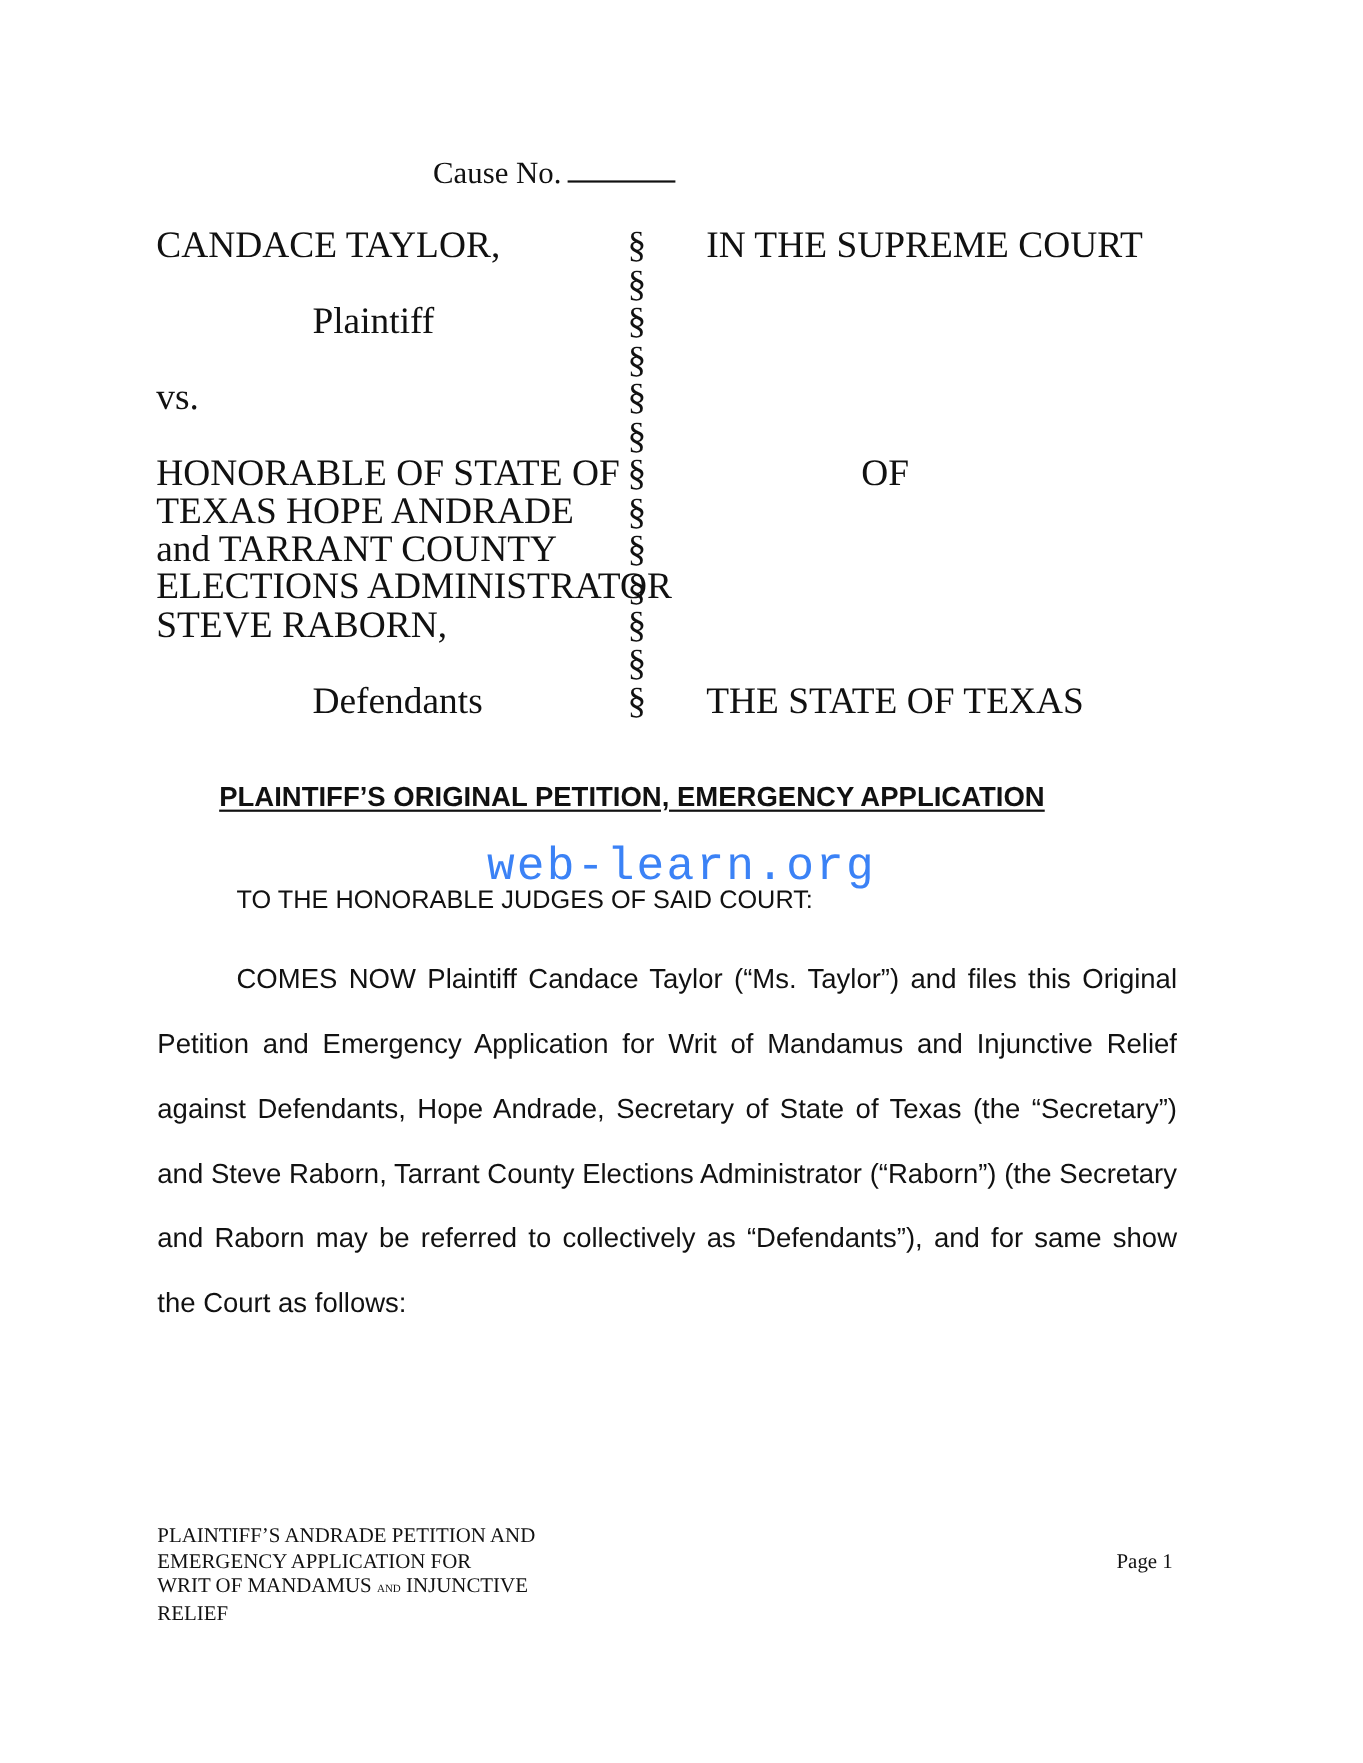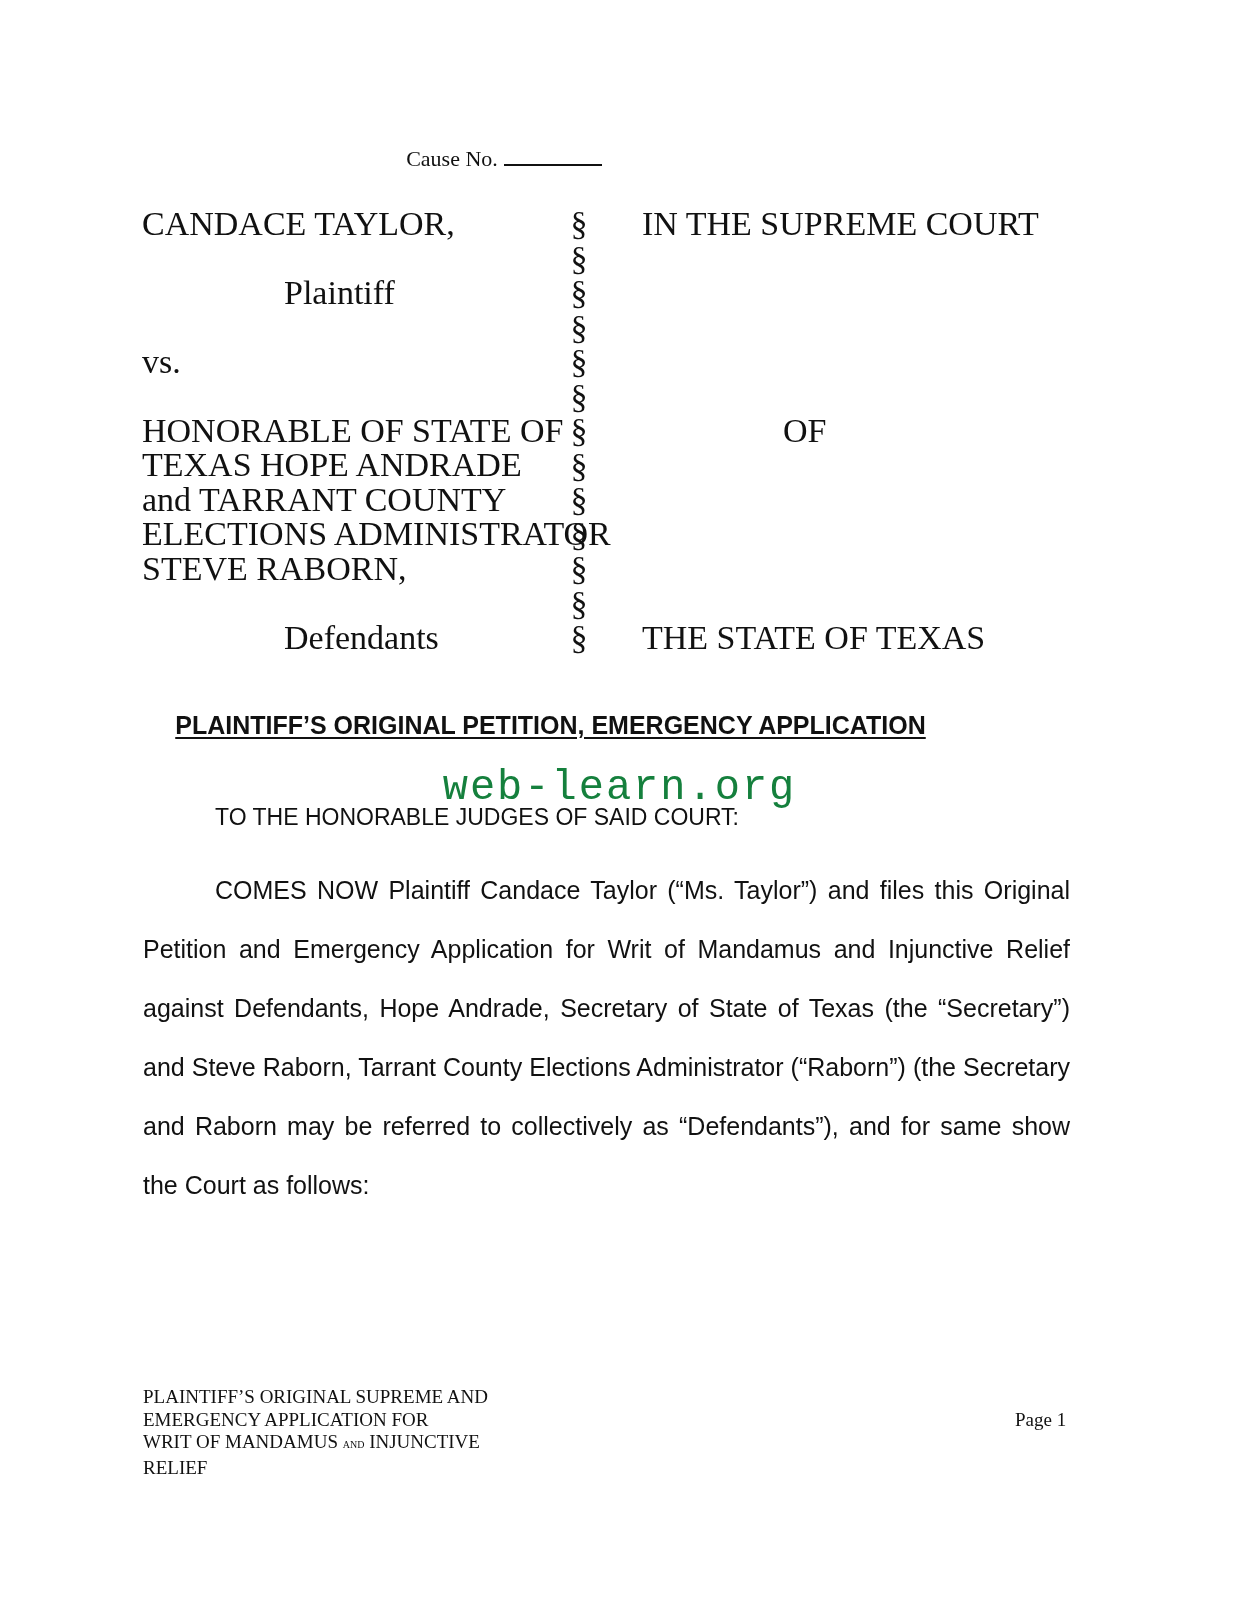--- a/index.html
+++ b/index.html
@@ -1,33 +1,33 @@
 <!DOCTYPE html>
 <html><head>
 <meta charset="utf-8">
 <style>
   html, body { margin: 0; padding: 0; background: #ffffff; }
   body { width: 1239px; height: 1603px; position: relative; overflow: hidden; color: #111; }
   .serif { font-family: "Liberation Serif", "DejaVu Serif", serif; }
   .sans { font-family: "Liberation Sans", "DejaVu Sans", sans-serif; }
   .mono { font-family: "Liberation Mono", "DejaVu Sans Mono", monospace; }
 
-  .cause { position: absolute; left: 0; width: 1008px; top: 142px; text-align: center; font-size: 22px; }
+  .cause { position: absolute; left: 0; width: 1008px; top: 142px; text-align: center; font-size: 28px; }
   .cause .blank { display: inline-block; width: 98px; border-bottom: 2px solid #111; height: 22px; vertical-align: baseline; margin-left: 6px; }
 
   .caption { position: absolute; top: 207px; left: 142px; width: 900px; }
   .cap-row { position: absolute; height: 34px; font-size: 34px; line-height: 34px; white-space: nowrap; }
   .left-col { left: 0; }
   .sect { left: 427px; width: 20px; text-align: center; }
   .right-col { left: 500px; }
 
-  .title { position: absolute; left: 0; width: 1101px; top: 710px; text-align: center; font-weight: bold; font-size: 25px; line-height: 30px; }
+  .title { position: absolute; left: 0; width: 1101px; top: 710px; text-align: center; font-weight: bold; font-size: 25px; line-height: 30px; padding-left: 24px; }
   .title span { text-decoration: underline; text-underline-offset: 3px; text-decoration-thickness: 2px; }
 
-  .watermark { position: absolute; left: 0; width: 1239px; top: 766px; text-align: center; font-size: 42px; color: #15803d; letter-spacing: 2px; line-height: 44px; }
+  .watermark { position: absolute; left: 0; width: 1239px; top: 766px; text-align: center; font-size: 42px; color: #3b82f6; letter-spacing: 2px; line-height: 44px; }
 
   .salutation { position: absolute; left: 215px; top: 801px; font-size: 23px; line-height: 32px; }
 
   .body-text { position: absolute; left: 143px; top: 861px; width: 927px; font-size: 25px; line-height: 59px; text-align: justify; text-align-last: left; }
   .body-text .indent { display: inline-block; width: 72px; }
 
   .footer-left { position: absolute; left: 143px; top: 1386px; font-size: 19px; line-height: 22.5px; }
   .footer-left .sc { font-size: 10px; }
   .footer-right { position: absolute; left: 999px; top: 1409px; font-size: 19px; line-height: 22px; margin-left: 16px; }
 </style>
@@ -74,21 +74,21 @@
     <div><span>PLAINTIFF’S ORIGINAL PETITION, EMERGENCY APPLICATION</span></div>
   </div>
 
   <div class="watermark mono">web-learn.org</div>
 
   <div class="salutation sans">TO THE HONORABLE JUDGES OF SAID COURT:</div>
 
   <div class="body-text sans"><span class="indent"></span><span>COMES NOW Plaintiff Candace Taylor (“Ms. Taylor”) and files this Original Petition and Emergency Application for Writ of Mandamus and Injunctive Relief against Defendants, Hope Andrade, Secretary of State of Texas (the “Secretary”) and Steve Raborn, Tarrant County Elections Administrator (“Raborn”) (the Secretary and Raborn may be referred to collectively as “Defendants”), and for same show the Court as follows:</span></div>
 
   <div class="footer-left serif">
-    <div>PLAINTIFF’S ORIGINAL SUPREME AND</div>
+    <div>PLAINTIFF’S ANDRADE PETITION AND</div>
     <div>EMERGENCY APPLICATION FOR</div>
     <div><span>WRIT OF MANDAMUS </span><span class="sc">AND</span><span> INJUNCTIVE</span></div>
     <div>RELIEF</div>
   </div>
 
   <div class="footer-right serif">Page 1</div>
 
 </div>
 
 </body></html>

